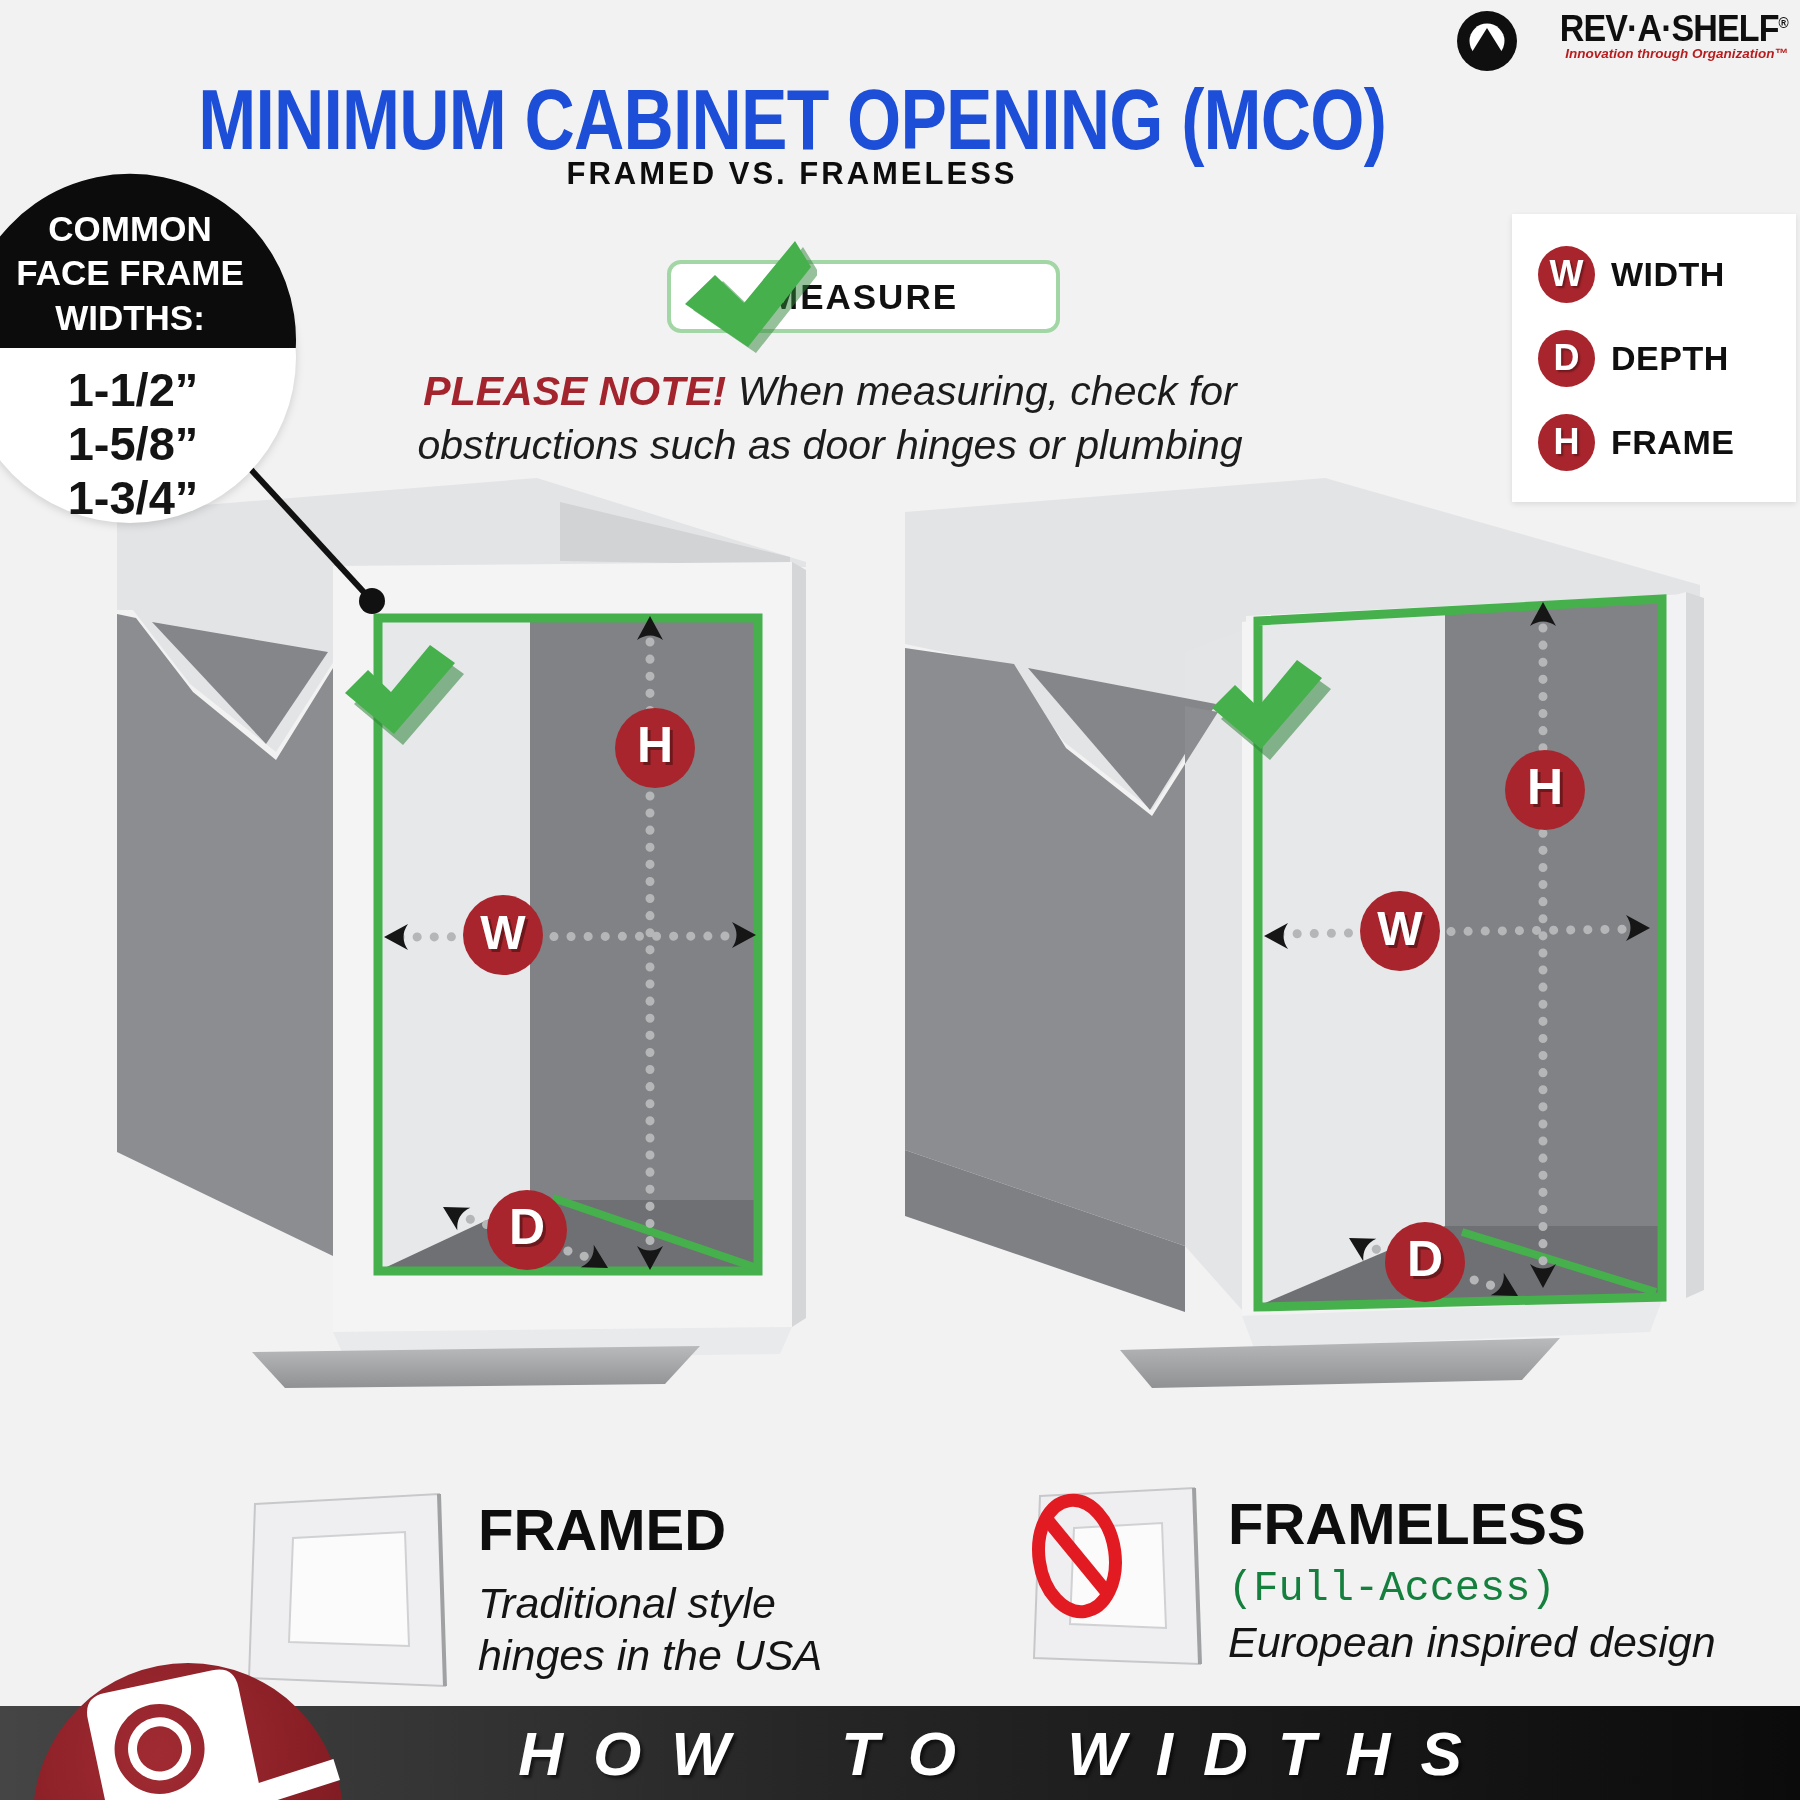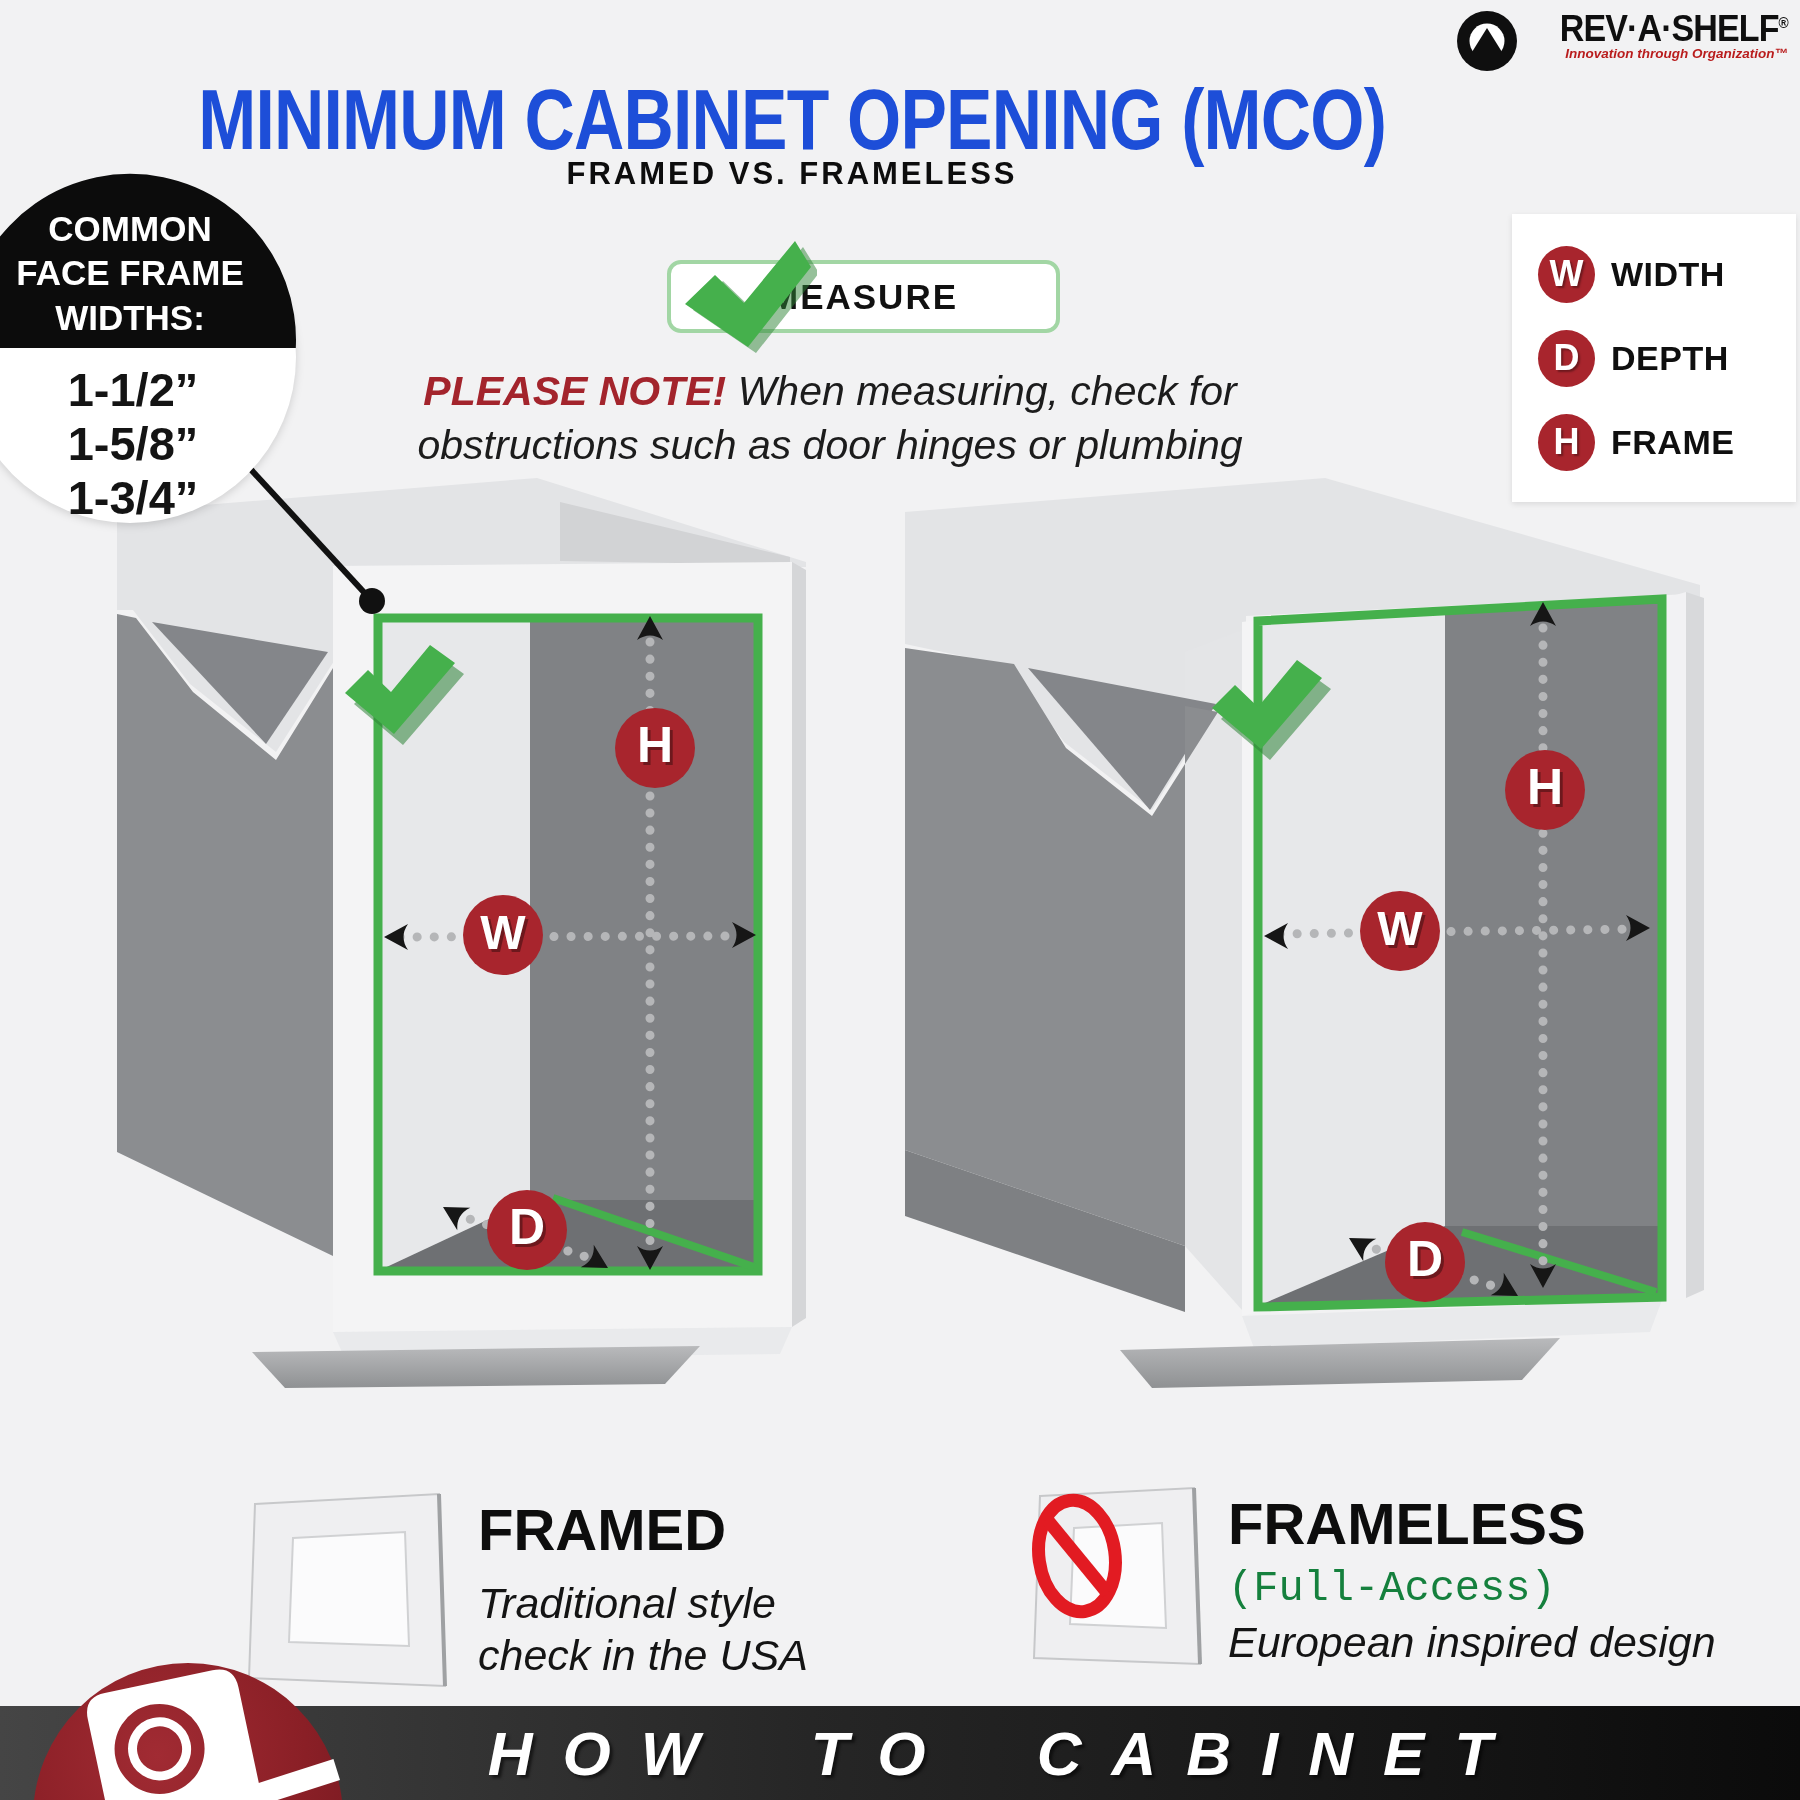--- a/index.html
+++ b/index.html
@@ -61,21 +61,21 @@
                letter-spacing:30px;word-spacing:34px;padding-left:210px;white-space:nowrap;
                text-shadow:3px 3px 3px rgba(0,0,0,.55);}
 
   #scene{left:0;top:0;z-index:2;}
   .z3{z-index:3;}
 </style>
 </head>
 <body>
 
 <div id="banner" class="abs">
-  <div class="txt">HOW TO CABINET</div>
+  <div class="txt">HOW TO WIDTHS</div>
 </div>
 
 <svg id="scene" class="abs" width="1800" height="1800" viewBox="0 0 1800 1800">
   <defs>
     <radialGradient id="redGrad" cx="40%" cy="30%" r="80%">
       <stop offset="0%" stop-color="#a12b33"></stop>
       <stop offset="60%" stop-color="#8a1f26"></stop>
       <stop offset="100%" stop-color="#731820"></stop>
     </radialGradient>
     <linearGradient id="baseGrad" x1="0" y1="0" x2="0" y2="1">
@@ -271,19 +271,19 @@
   </div>
   <div class="legrow">
     <div class="legcirc" style="background:#a8252d">H</div>
     <div class="leglab">FRAME</div>
   </div>
 </div>
 
 <div id="framed-block" class="abs z3">
   <div class="h">FRAMED</div>
   <div class="descit" style="margin-top:14px">Traditional style</div>
-  <div class="descit">check in the USA</div>
+  <div class="descit">hinges in the USA</div>
 </div>
 <div id="frameless-block" class="abs z3">
   <div class="h">FRAMELESS</div>
   <div class="sub" style="margin-top:6px">(Full-Access)</div>
   <div class="descit">European inspired design</div>
 </div>
 
 </body></html>

